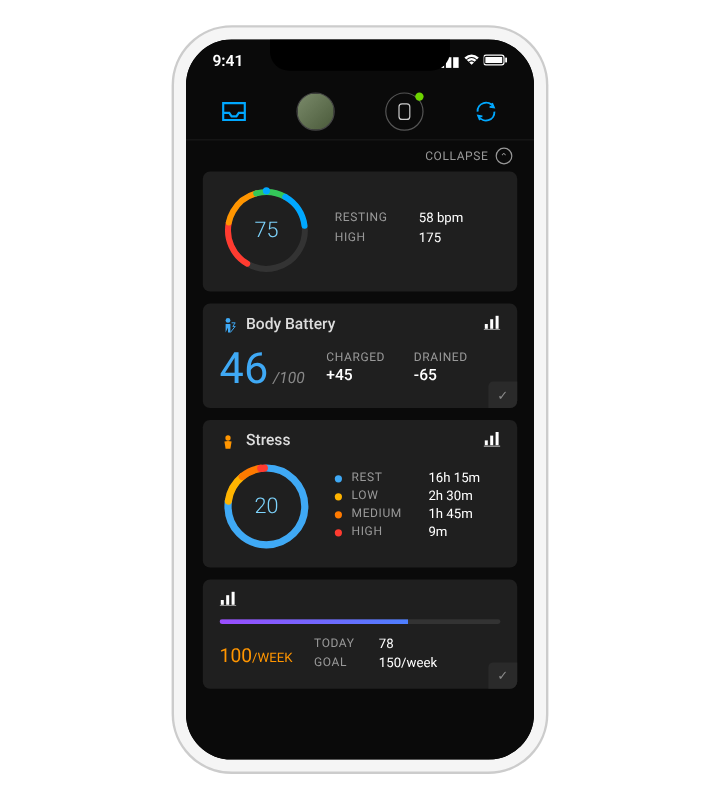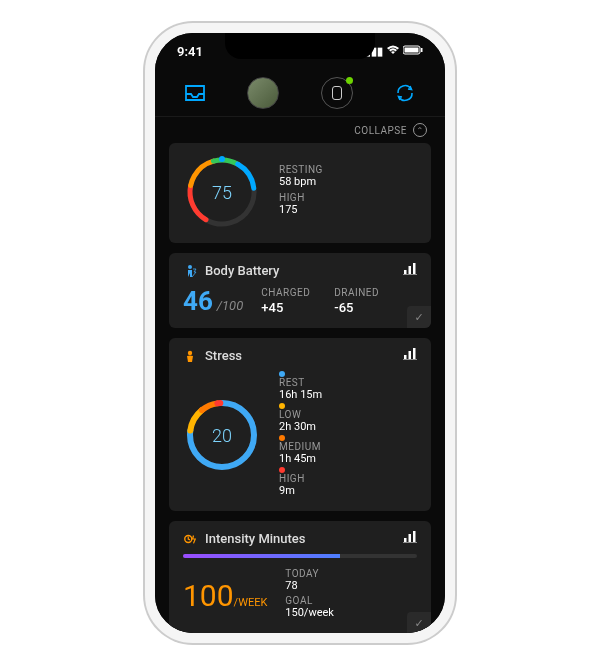--- a/index.html
+++ b/index.html
@@ -23,37 +23,37 @@
 .card-title { display: flex; align-items: center; gap: 8px; color: #ddd; font-size: 13px; font-weight: 500; }
 .card-title .icon { width: 14px; height: 14px; display: inline-flex; align-items: center; justify-content: center; }
 .chart-icon { color: #fff; font-size: 11px; }
 .card-body { display: flex; align-items: center; gap: 18px; }
 .ring-wrap { width: 78px; height: 78px; position: relative; flex-shrink: 0; }
 .ring-wrap svg { width: 78px; height: 78px; transform: rotate(-90deg); }
 .ring-text { position: absolute; top: 50%; left: 50%; transform: translate(-50%, -50%); color: #7dd3fc; font-size: 18px; font-weight: 300; }
 .hr-ring svg { transform: rotate(120deg); }
 .hr-dot { position: absolute; top: 3px; left: 50%; transform: translateX(-50%); width: 6px; height: 6px; background: #00a8ff; border-radius: 50%; }
 .stats { flex: 1; }
-.stat-row { display: flex; font-size: 11px; margin-bottom: 4px; flex-direction: column; }
+.stat-row { display: flex; align-items: center; font-size: 11px; margin-bottom: 4px; }
 .stat-label { color: #999; width: 70px; letter-spacing: 0.5px; font-size: 10px; }
 .stat-value { color: #fff; font-weight: 400; }
-.bb-value { font-size: 26px; color: #3fa9f5; font-weight: 700; }
+.bb-value { font-size: 36px; color: #3fa9f5; font-weight: 400; }
 .bb-max { font-size: 13px; color: #888; font-style: italic; }
 .bb-stats { display: flex; gap: 24px; }
 .bb-col { }
 .bb-col .lbl { color: #999; font-size: 10px; letter-spacing: 0.5px; margin-bottom: 2px; }
 .bb-col .val { color: #fff; font-size: 13px; font-weight: 500; }
 .checkmark { position: absolute; bottom: 0; right: 0; width: 24px; height: 22px; background: #2a2a2a; display: flex; align-items: center; justify-content: center; color: #888; border-top-left-radius: 4px; border-bottom-right-radius: 6px; font-size: 11px; }
 .stress-stats .stat-row { margin-bottom: 2px; }
 .legend-dot { width: 6px; height: 6px; border-radius: 50%; margin-right: 8px; flex-shrink: 0; }
 .stress-stats .stat-label { width: 64px; font-size: 10px; }
 .stress-stats .stat-value { font-size: 11px; }
 .intensity-bar { height: 4px; background: #333; border-radius: 2px; margin-bottom: 10px; overflow: hidden; position: relative; }
 .intensity-fill { height: 100%; background: linear-gradient(90deg, #9b4dff 0%, #4d7fff 100%); width: 67%; }
-.int-value { font-size: 30px; color: #ff9500; font-weight: 400; }
+.int-value { font-size: 16px; color: #ff9500; font-weight: 400; }
 .int-unit { font-size: 11px; color: #ff9500; }
 .int-stats { }
 .int-stats .stat-row { margin-bottom: 3px; }
 .int-stats .stat-label { width: 54px; }
 </style>
 </head>
 <body>
 
 <div class="phone-frame">
   <div class="notch"></div>
@@ -222,30 +222,20 @@
               <span class="legend-dot" style="background:#ff3b30"></span>
               <span class="stat-label">HIGH</span>
               <span class="stat-value">9m</span>
             </div>
           </div>
         </div>
       </div>
 
       <div class="card">
         <div class="card-header">
-          <div class="card-title">
-            <span class="icon">
-              <svg width="16" height="12" viewBox="0 0 16 12">
-                  <circle cx="6" cy="6" r="4" fill="none" stroke="#ff9500" stroke-width="1.6"></circle>
-                  <path d="M6 3 L6 6 L8 7" stroke="#ff9500" stroke-width="1.4" fill="none"></path>
-                  <path d="M12 2 L11 6 L14 6 L12 11" fill="none" stroke="#ff9500" stroke-width="1.4"></path>
-                </svg>
-            </span>
-            <span>Intensity Minutes</span>
-          </div>
           <span class="chart-icon">
             <svg width="14" height="12" viewBox="0 0 14 12">
                 <rect x="1" y="7" width="2.5" height="4" fill="white"></rect>
                 <rect x="5.5" y="3" width="2.5" height="8" fill="white"></rect>
                 <rect x="10" y="0" width="2.5" height="11" fill="white"></rect>
                 <line x1="0" y1="12" x2="14" y2="12" stroke="white"></line>
               </svg>
           </span>
         </div>
         <div class="intensity-bar">

